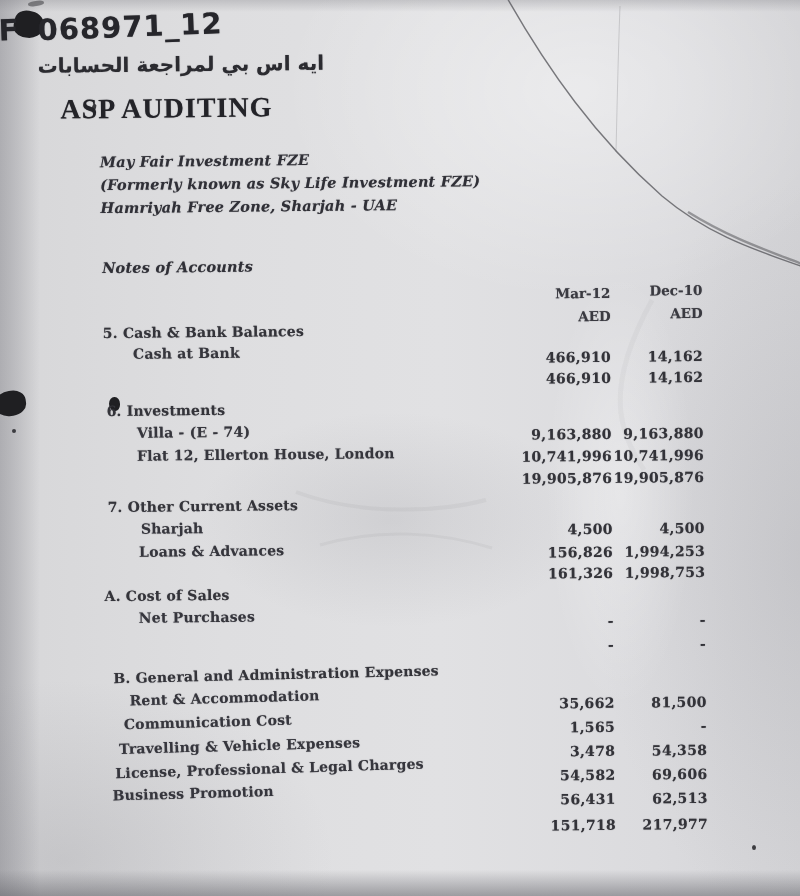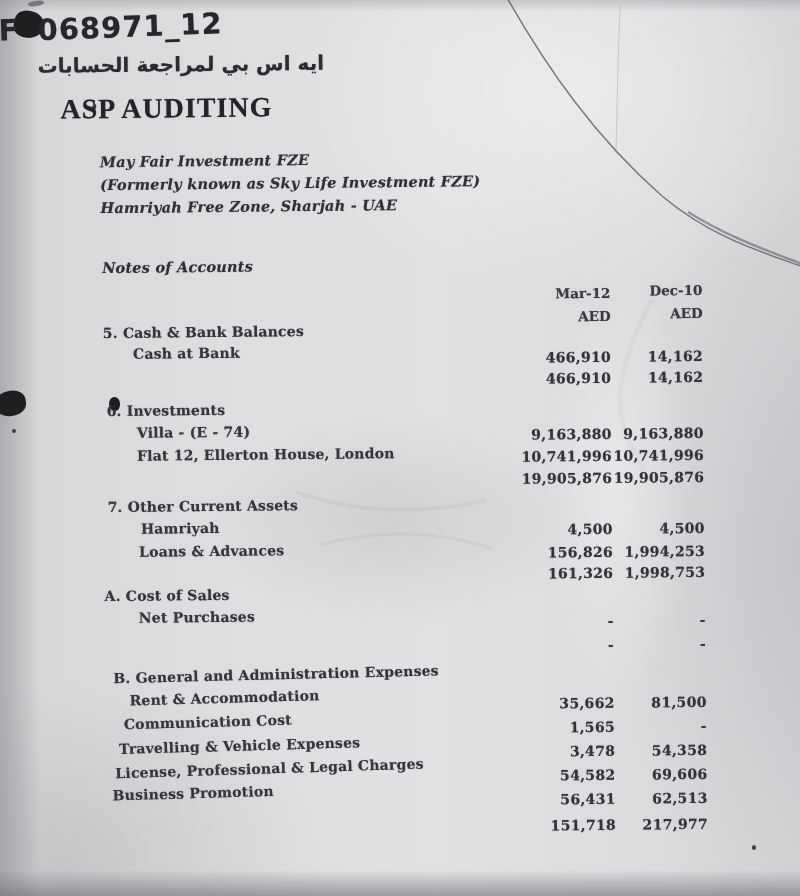--- a/index.html
+++ b/index.html
@@ -90,21 +90,21 @@
     <div class="line lbl" style="left:137px;top:422px;">Villa - (E - 74)</div>
     <div class="line val c1" style="top:428px;">9,163,880</div>
     <div class="line val c2" style="top:428px;">9,163,880</div>
     <div class="line lbl" style="left:137px;top:445px;">Flat 12, Ellerton House, London</div>
     <div class="line val c1" style="top:450px;">10,741,996</div>
     <div class="line val c2" style="top:450px;">10,741,996</div>
     <div class="line val c1" style="top:472px;">19,905,876</div>
     <div class="line val c2" style="top:472px;">19,905,876</div>
 
     <div class="line sec" style="left:107px;top:496px;">7. Other Current Assets</div>
-    <div class="line lbl" style="left:140px;top:518px;">Hamriyah</div>
+    <div class="line lbl" style="left:140px;top:518px;">Sharjah</div>
     <div class="line val c1" style="top:523px;">4,500</div>
     <div class="line val c2" style="top:523px;">4,500</div>
     <div class="line lbl" style="left:138px;top:541px;">Loans &amp; Advances</div>
     <div class="line val c1" style="top:546px;">156,826</div>
     <div class="line val c2" style="top:546px;">1,994,253</div>
     <div class="line val c1" style="top:567px;">161,326</div>
     <div class="line val c2" style="top:567px;">1,998,753</div>
 
     <div class="line sec" style="left:103px;top:585px;">A. Cost of Sales</div>
     <div class="line lbl" style="left:137px;top:607px;">Net Purchases</div>

